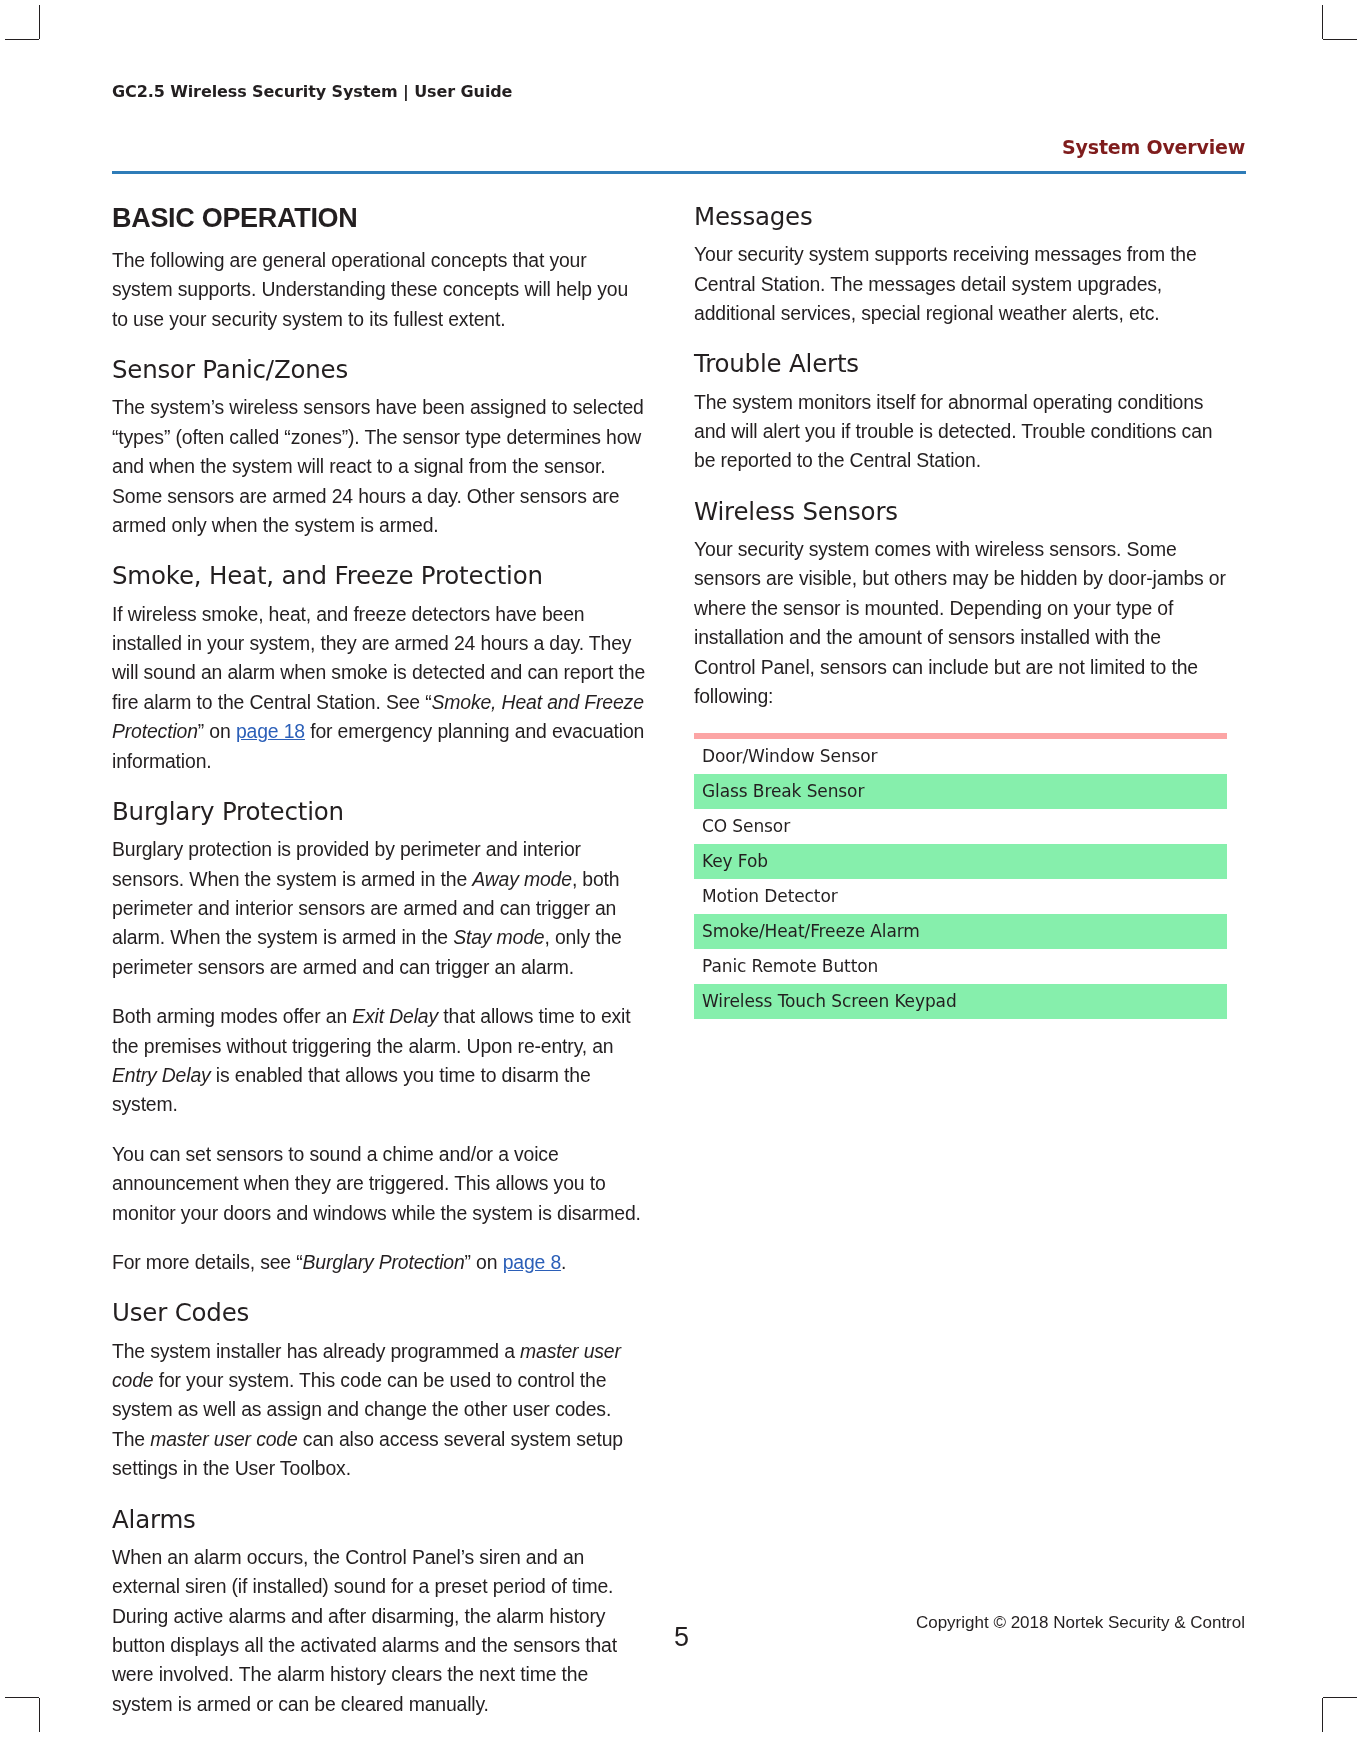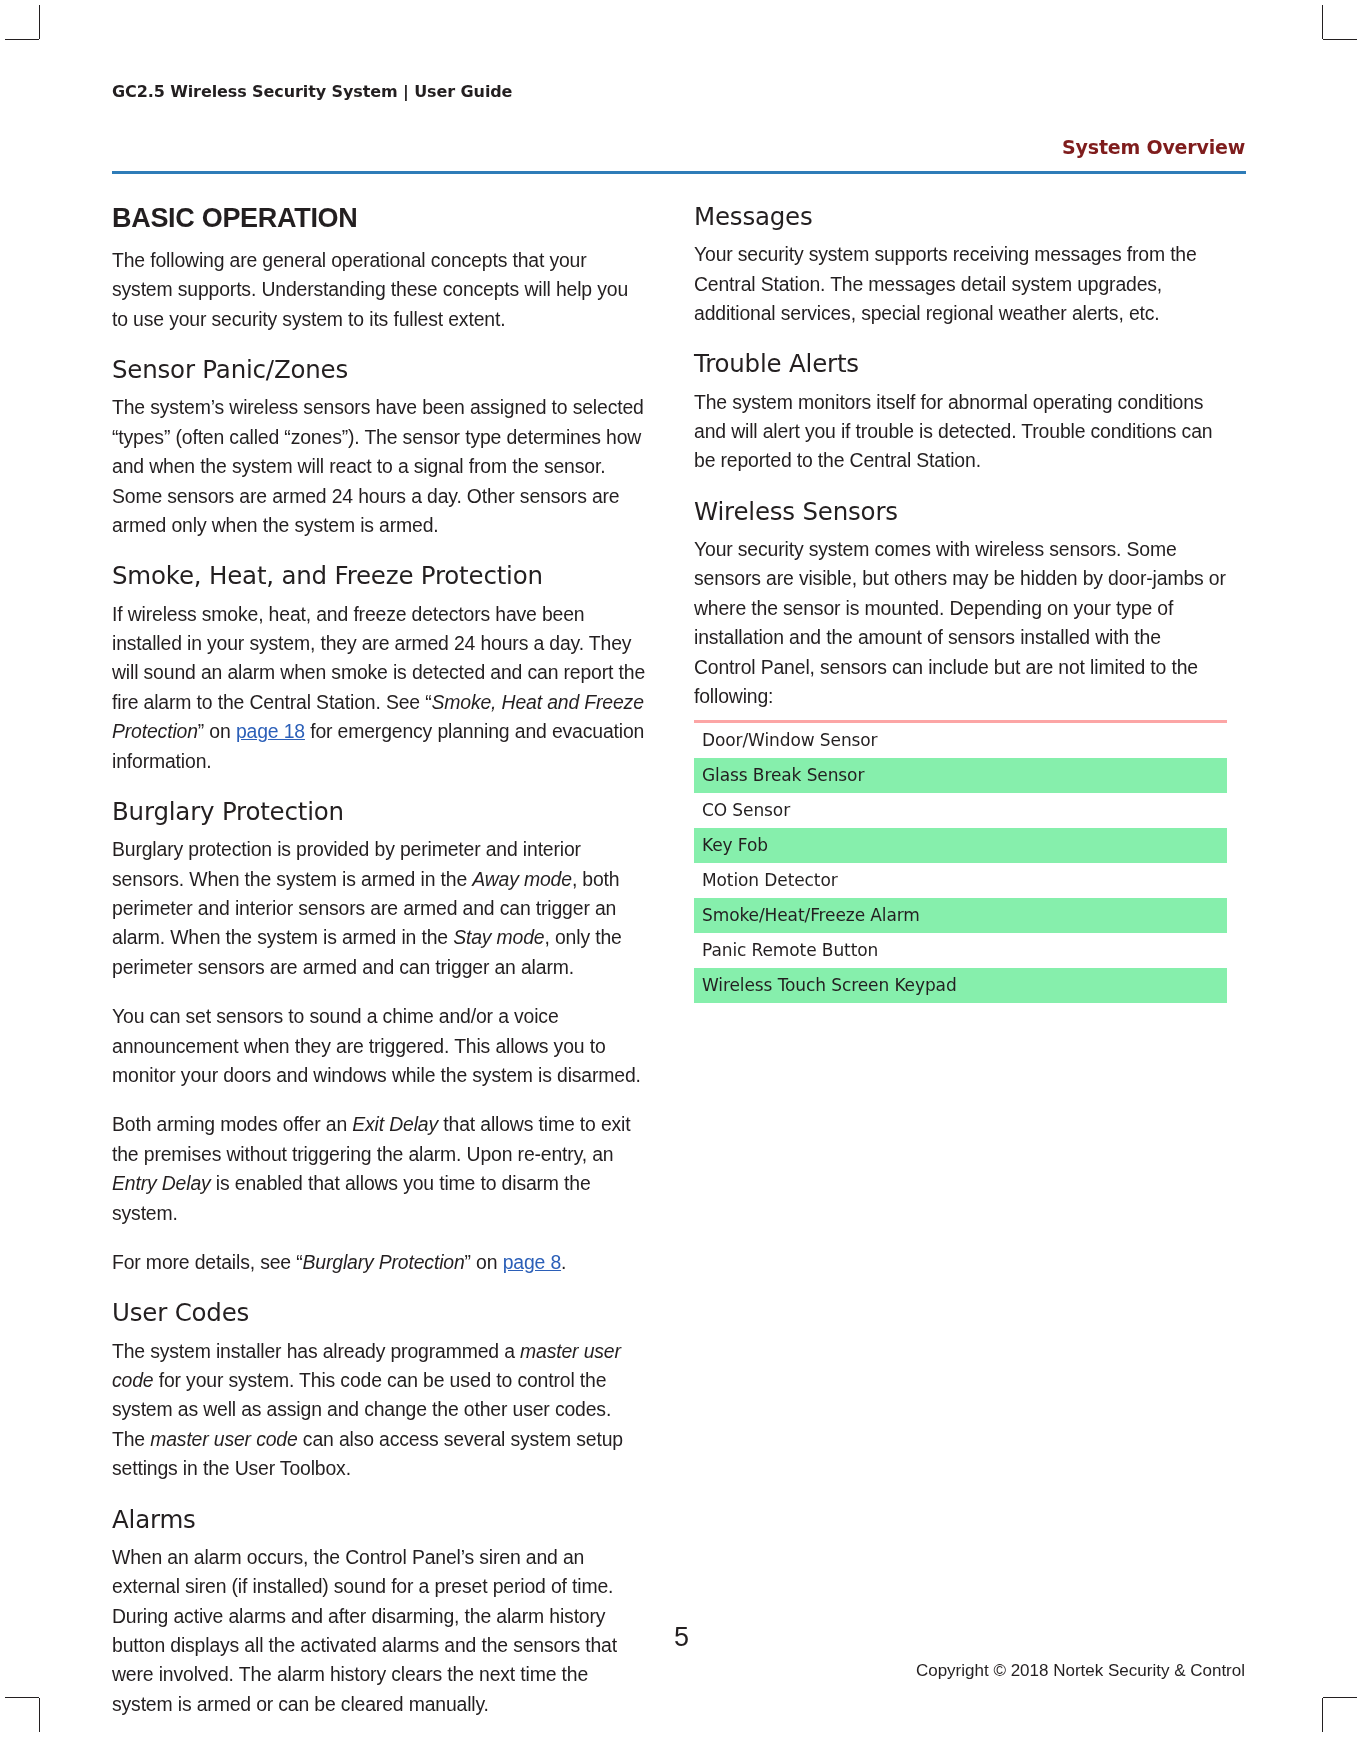--- a/index.html
+++ b/index.html
@@ -114,22 +114,22 @@
 
   em.it { font-style: italic; }
 
   a.xref {
     color: #2b5fb8;
     text-decoration: underline;
   }
 
   
   .sensor-table {
-    margin-top: 9px;
-    border-top: 3px solid #fca5a5;
+    margin-top: 22px;
+    border-top: 6px solid #fca5a5;
     width: 533px;
   }
   .sensor-row {
     font-family: "DejaVu Sans", sans-serif;
     font-size: 17px;
     line-height: 1;
     padding: 9px 0 9px 8px;
     color: #231f20;
     background: #ffffff;
     letter-spacing: -0.1px;
@@ -150,21 +150,20 @@
     color: #231f20;
   }
   .copyright {
     position: absolute;
     right: 118px;
     top: 1613px;
     font-family: "Liberation Sans", sans-serif;
     font-size: 17px;
     color: #231f20;
     white-space: nowrap;
-    margin-top: 48px;
   }
 </style>
 </head>
 <body>
 
 <div class="page">
 
   <div class="crop-mark cm-v cm-tl-v"></div>
   <div class="crop-mark cm-h cm-tl-h"></div>
   <div class="crop-mark cm-v cm-tr-v"></div>
@@ -185,23 +184,23 @@
 
     <h2 class="sub">Sensor Panic/Zones</h2>
     <p class="body">The system’s wireless sensors have been assigned to selected “types” (often called “zones”). The sensor type determines how and when the system will react to a signal from the sensor. Some sensors are armed 24 hours a day. Other sensors are armed only when the system is armed.</p>
 
     <h2 class="sub">Smoke, Heat, and Freeze Protection</h2>
     <p class="body"><span>If wireless smoke, heat, and freeze detectors have been installed in your system, they are armed 24 hours a day. They will sound an alarm when smoke is detected and can report the fire alarm to the Central Station. See “</span><em class="it">Smoke, Heat and Freeze Protection</em><span>” on </span><a class="xref" href="#">page 18</a><span> for emergency planning and evacuation information.</span></p>
 
     <h2 class="sub">Burglary Protection</h2>
     <p class="body"><span>Burglary protection is provided by perimeter and interior sensors. When the system is armed in the </span><em class="it">Away mode</em><span>, both perimeter and interior sensors are armed and can trigger an alarm. When the system is armed in the </span><em class="it">Stay mode</em><span>, only the perimeter sensors are armed and can trigger an alarm.</span></p>
 
+    <p class="body"><span>Both arming modes offer an </span><em class="it">Exit Delay</em><span> that allows time to exit the premises without triggering the alarm. Upon re-entry, an </span><em class="it">Entry Delay</em><span> is enabled that allows you time to disarm the system.</span></p>
+
     <p class="body">You can set sensors to sound a chime and/or a voice announcement when they are triggered. This allows you to monitor your doors and windows while the system is disarmed.</p>
-
-    <p class="body"><span>Both arming modes offer an </span><em class="it">Exit Delay</em><span> that allows time to exit the premises without triggering the alarm. Upon re-entry, an </span><em class="it">Entry Delay</em><span> is enabled that allows you time to disarm the system.</span></p>
 
     <p class="body"><span>For more details, see “</span><em class="it">Burglary Protection</em><span>” on </span><a class="xref" href="#">page 8</a><span>.</span></p>
 
     <h2 class="sub">User Codes</h2>
     <p class="body"><span>The system installer has already programmed a </span><em class="it">master user code</em><span> for your system. This code can be used to control the system as well as assign and change the other user codes. The </span><em class="it">master user code</em><span> can also access several system setup settings in the User Toolbox.</span></p>
 
     <h2 class="sub">Alarms</h2>
     <p class="body tight">When an alarm occurs, the Control Panel’s siren and an external siren (if installed) sound for a preset period of time. During active alarms and after disarming, the alarm history button displays all the activated alarms and the sensors that were involved. The alarm history clears the next time the system is armed or can be cleared manually.</p>
 
   </div>

